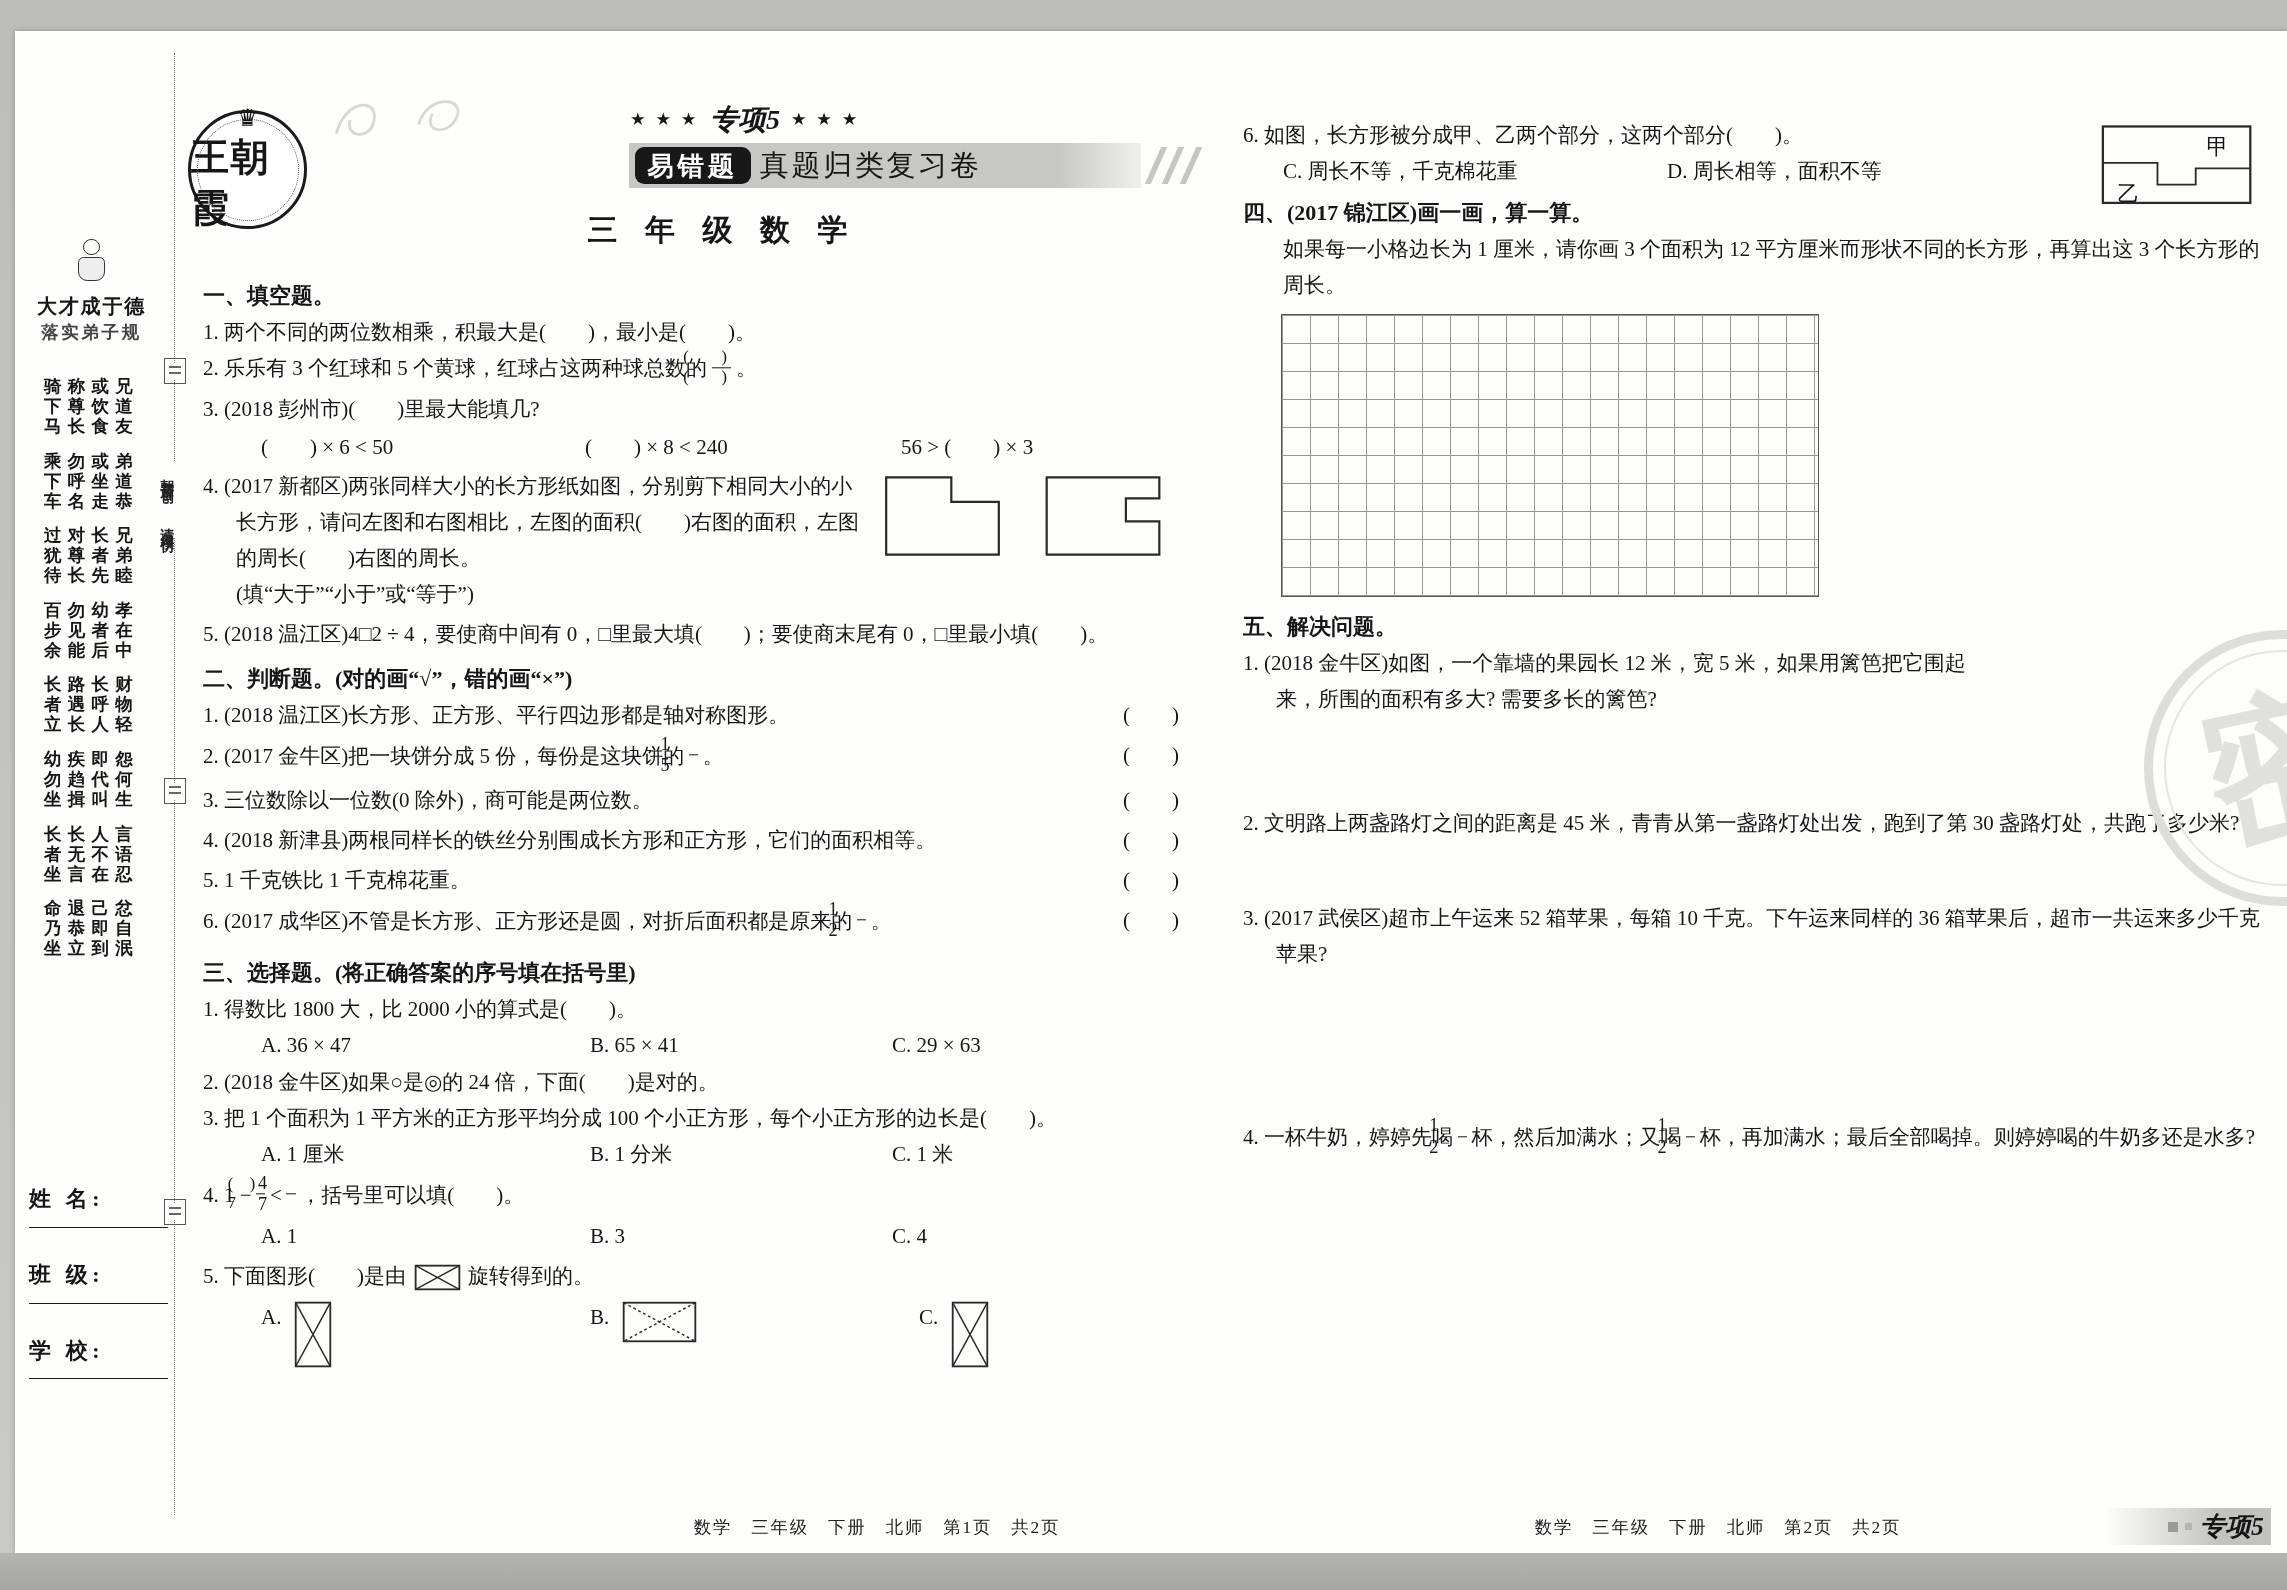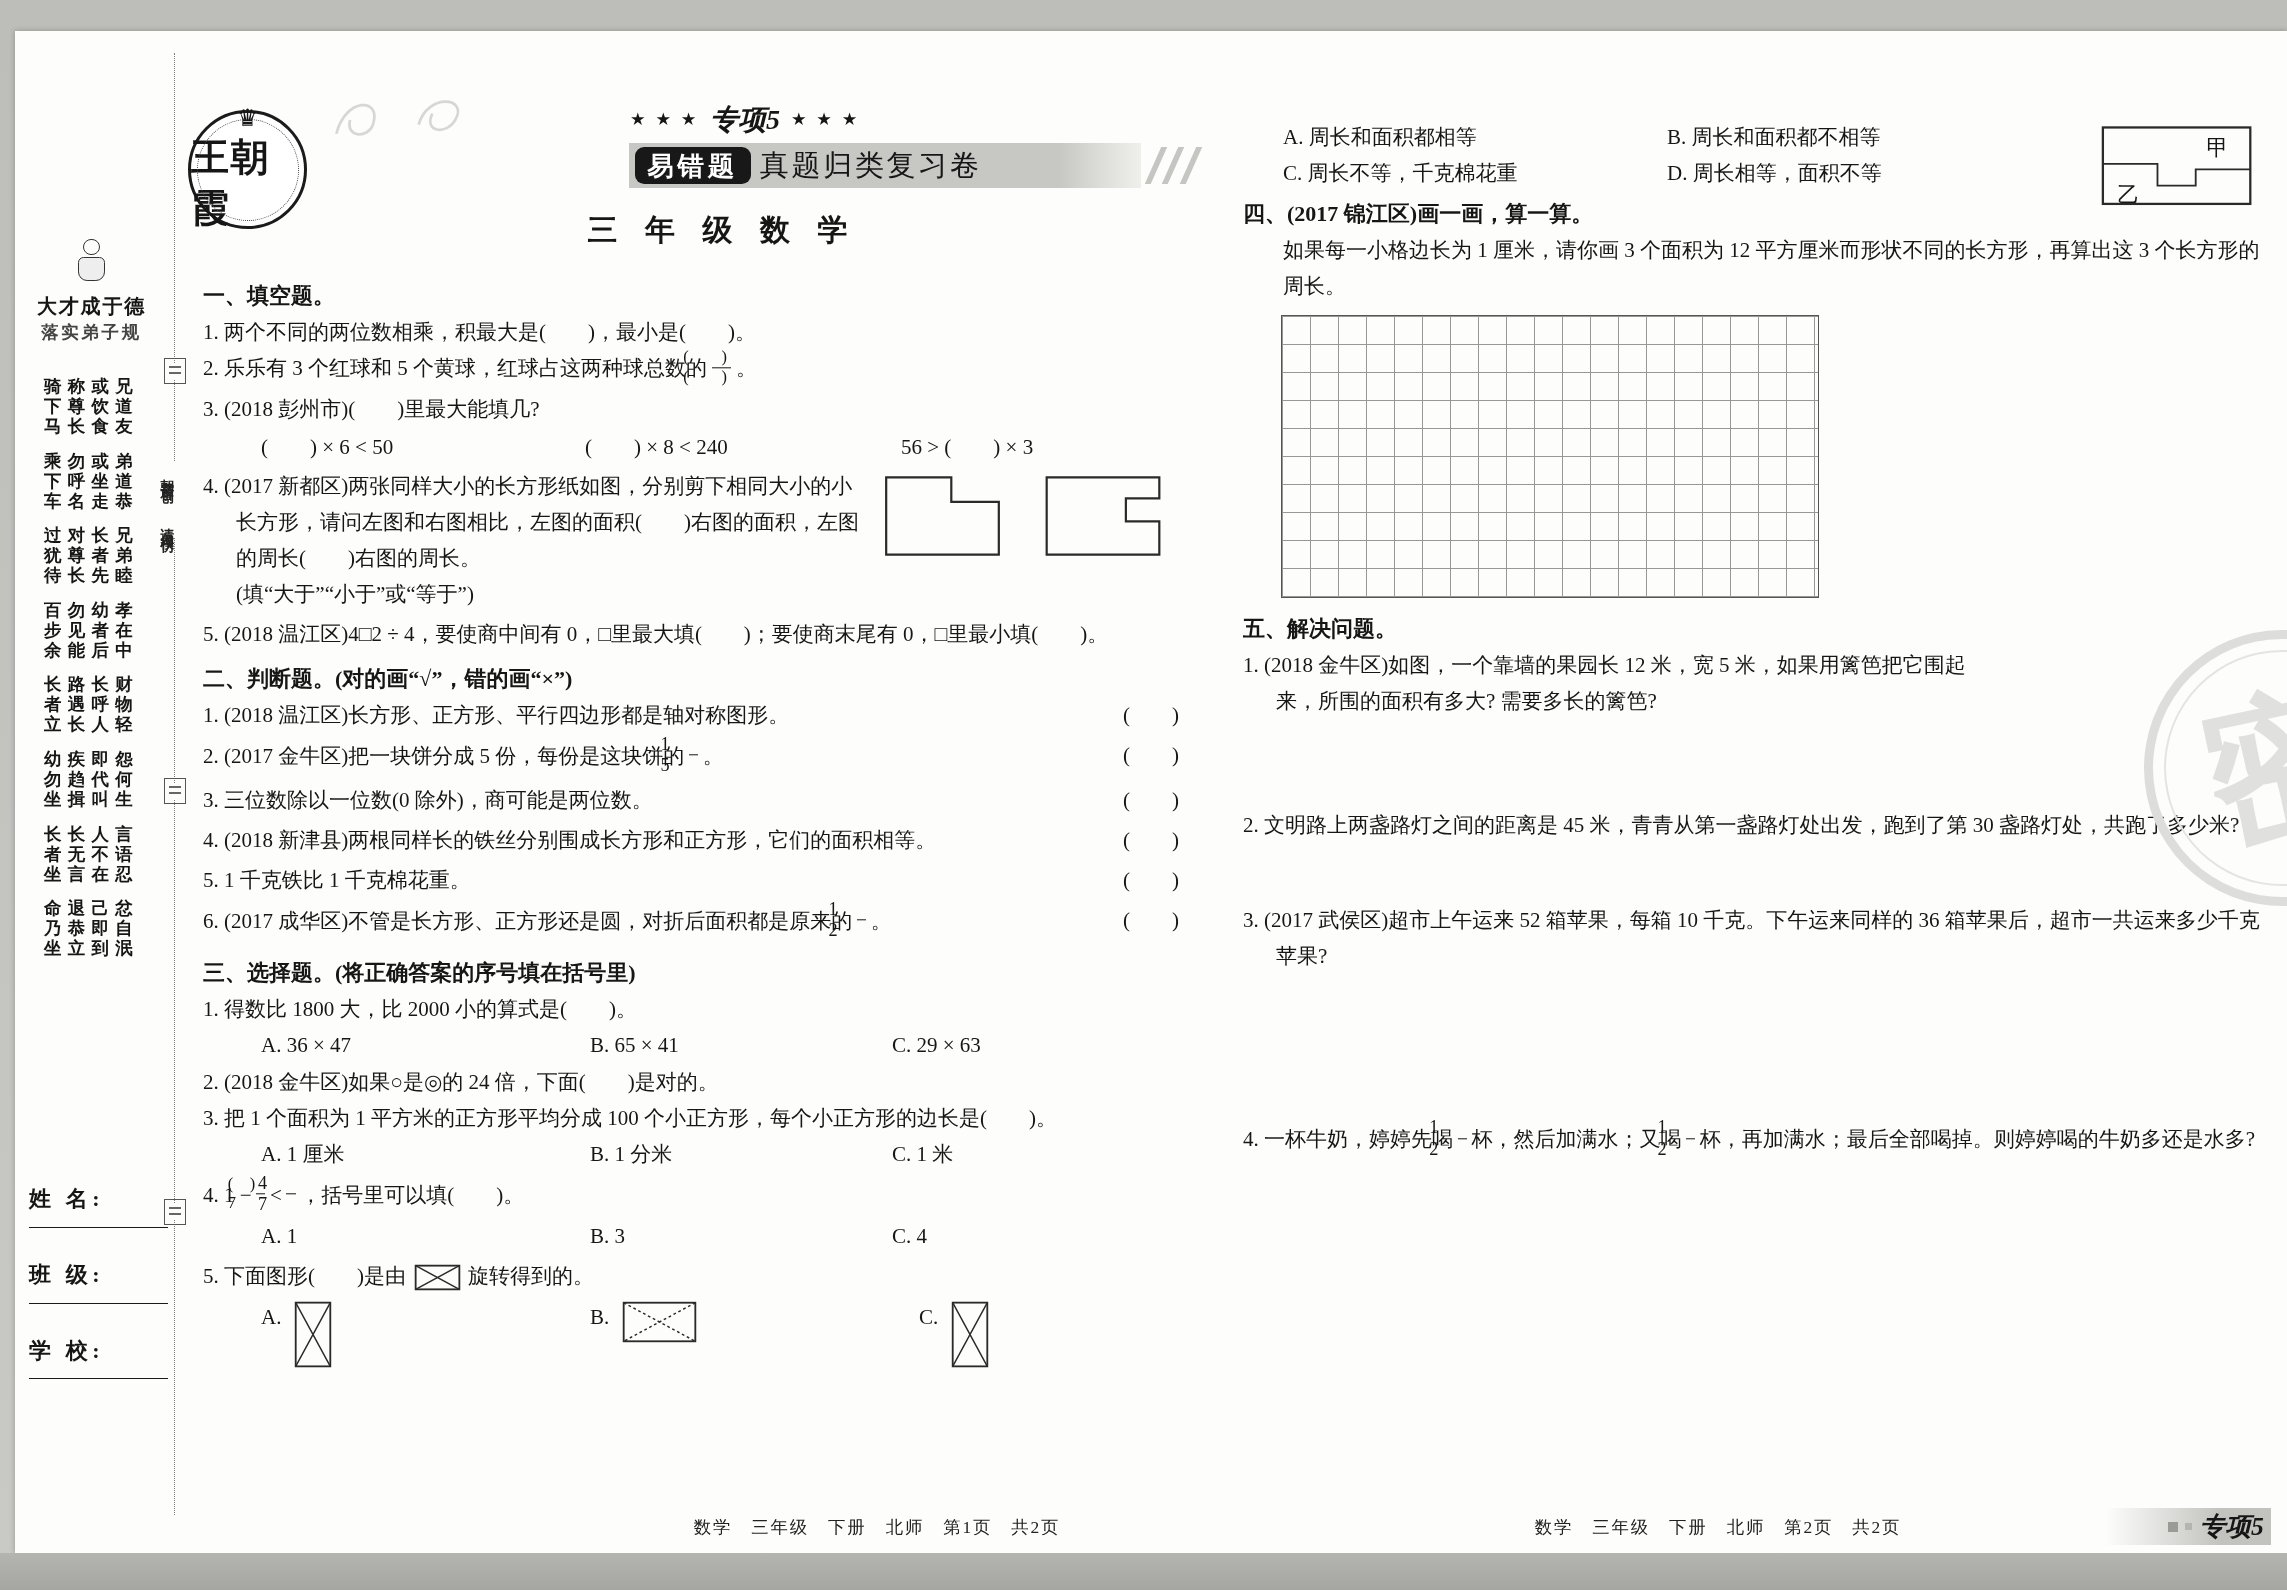--- a/index.html
+++ b/index.html
@@ -362,23 +362,23 @@
 
   <div class="contentR content">
 
     <div class="q6wrap">
       <svg class="q6fig fig" width="157" height="91" viewBox="0 0 172 100" style="font-size:23px">
         <rect x="4" y="6" width="162" height="84" fill="none" stroke="#2a2a2a" stroke-width="2.5"></rect>
         <path d="M4 46 L64 46 L64 70 L106 70 L106 52 L166 52" fill="none" stroke="#2a2a2a" stroke-width="2"></path>
         <text x="118" y="36" font-size="24" fill="#161616">甲</text>
         <text x="20" y="88" font-size="24" fill="#161616">乙</text>
       </svg>
-      <div style="display:flex;padding-left:40px;margin-top:1.8px">
-        <span style="width:384px">A. 周长和面积都相等</span>
-        <span>B. 周长和面积都不相等</span>
+      <div class="it">
+        <span>6.</span>
+        <span>如图，长方形被分成甲、乙两个部分，这两个部分(　　)。</span>
       </div>
       <div style="display:flex;padding-left:40px">
         <span style="width:384px">C. 周长不等，千克棉花重</span>
         <span>D. 周长相等，面积不等</span>
       </div>
     </div>
 
     <div class="sh" style="margin-top:5.5px">四、(2017 锦江区)画一画，算一算。</div>
     <div style="padding-left:40px;text-indent:0">
       <span>如果每一小格边长为 1 厘米，请你画 3 个面积为 12 平方厘米而形状不同的长方形，再算出这 3 个长方形的周长。</span>

